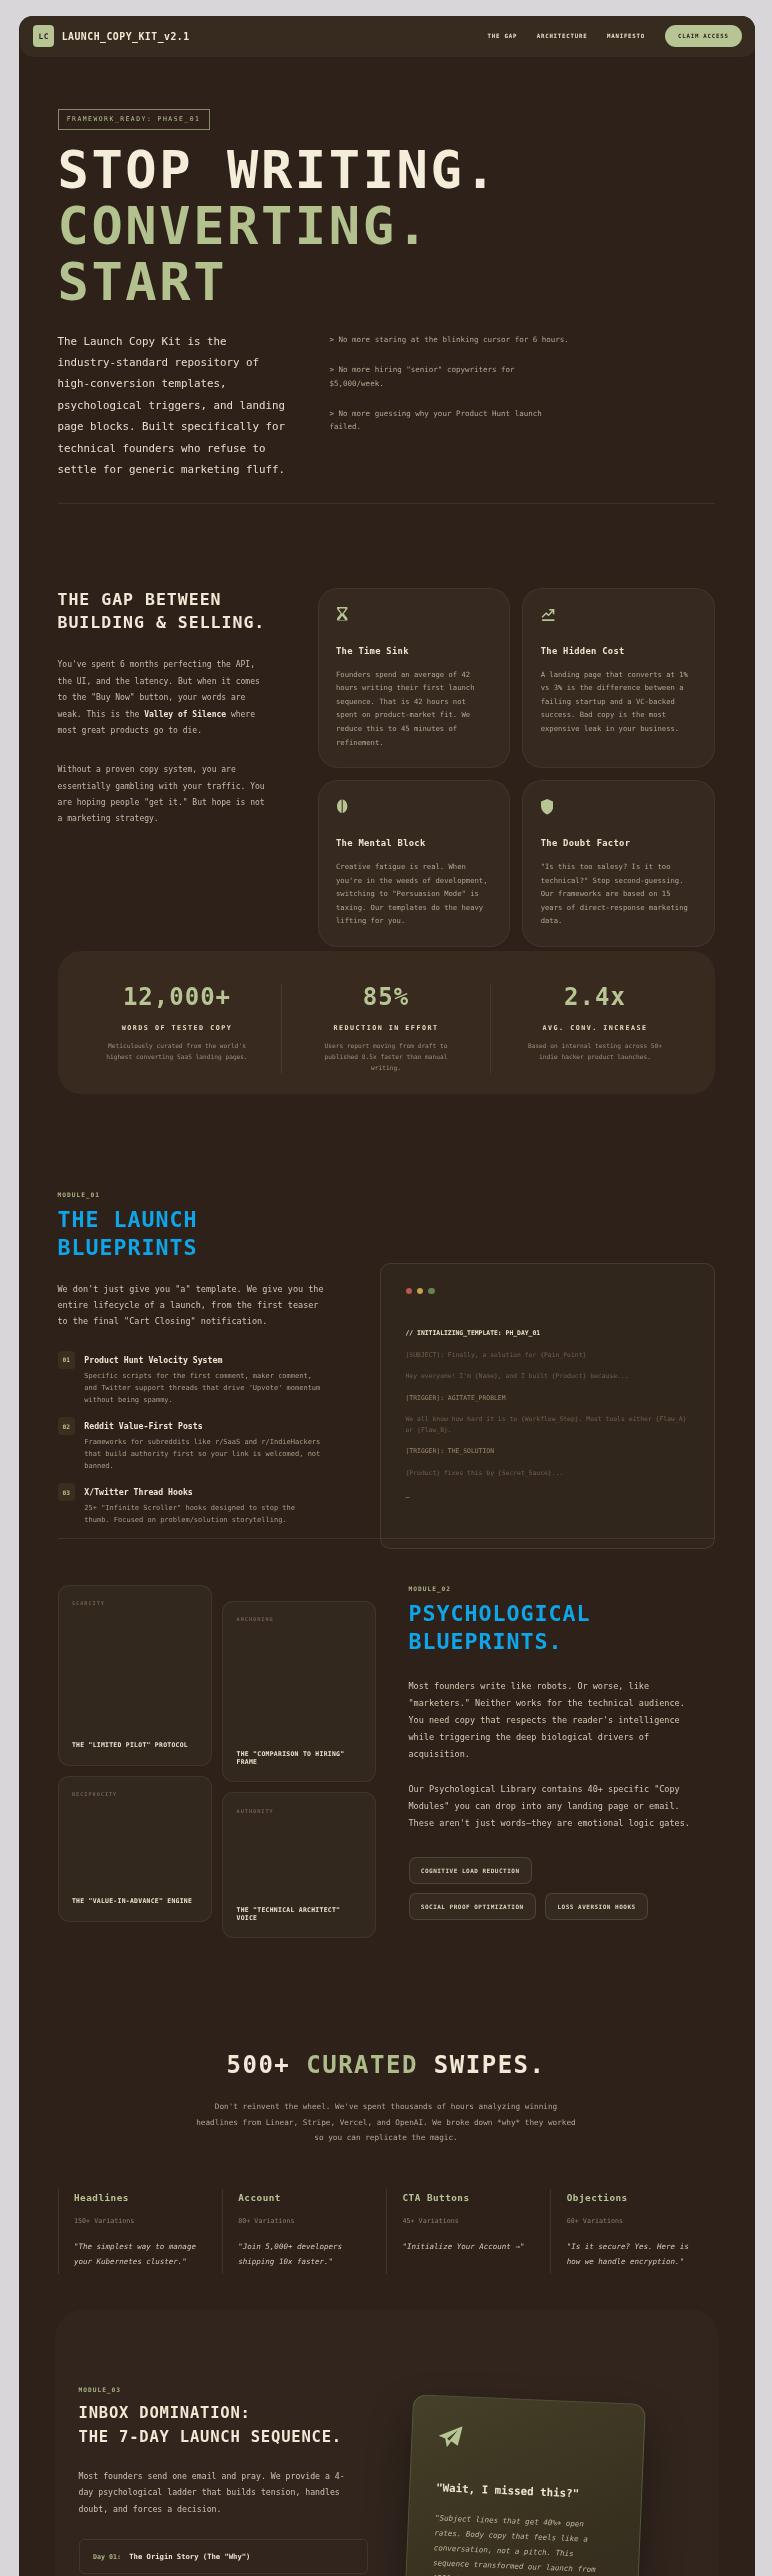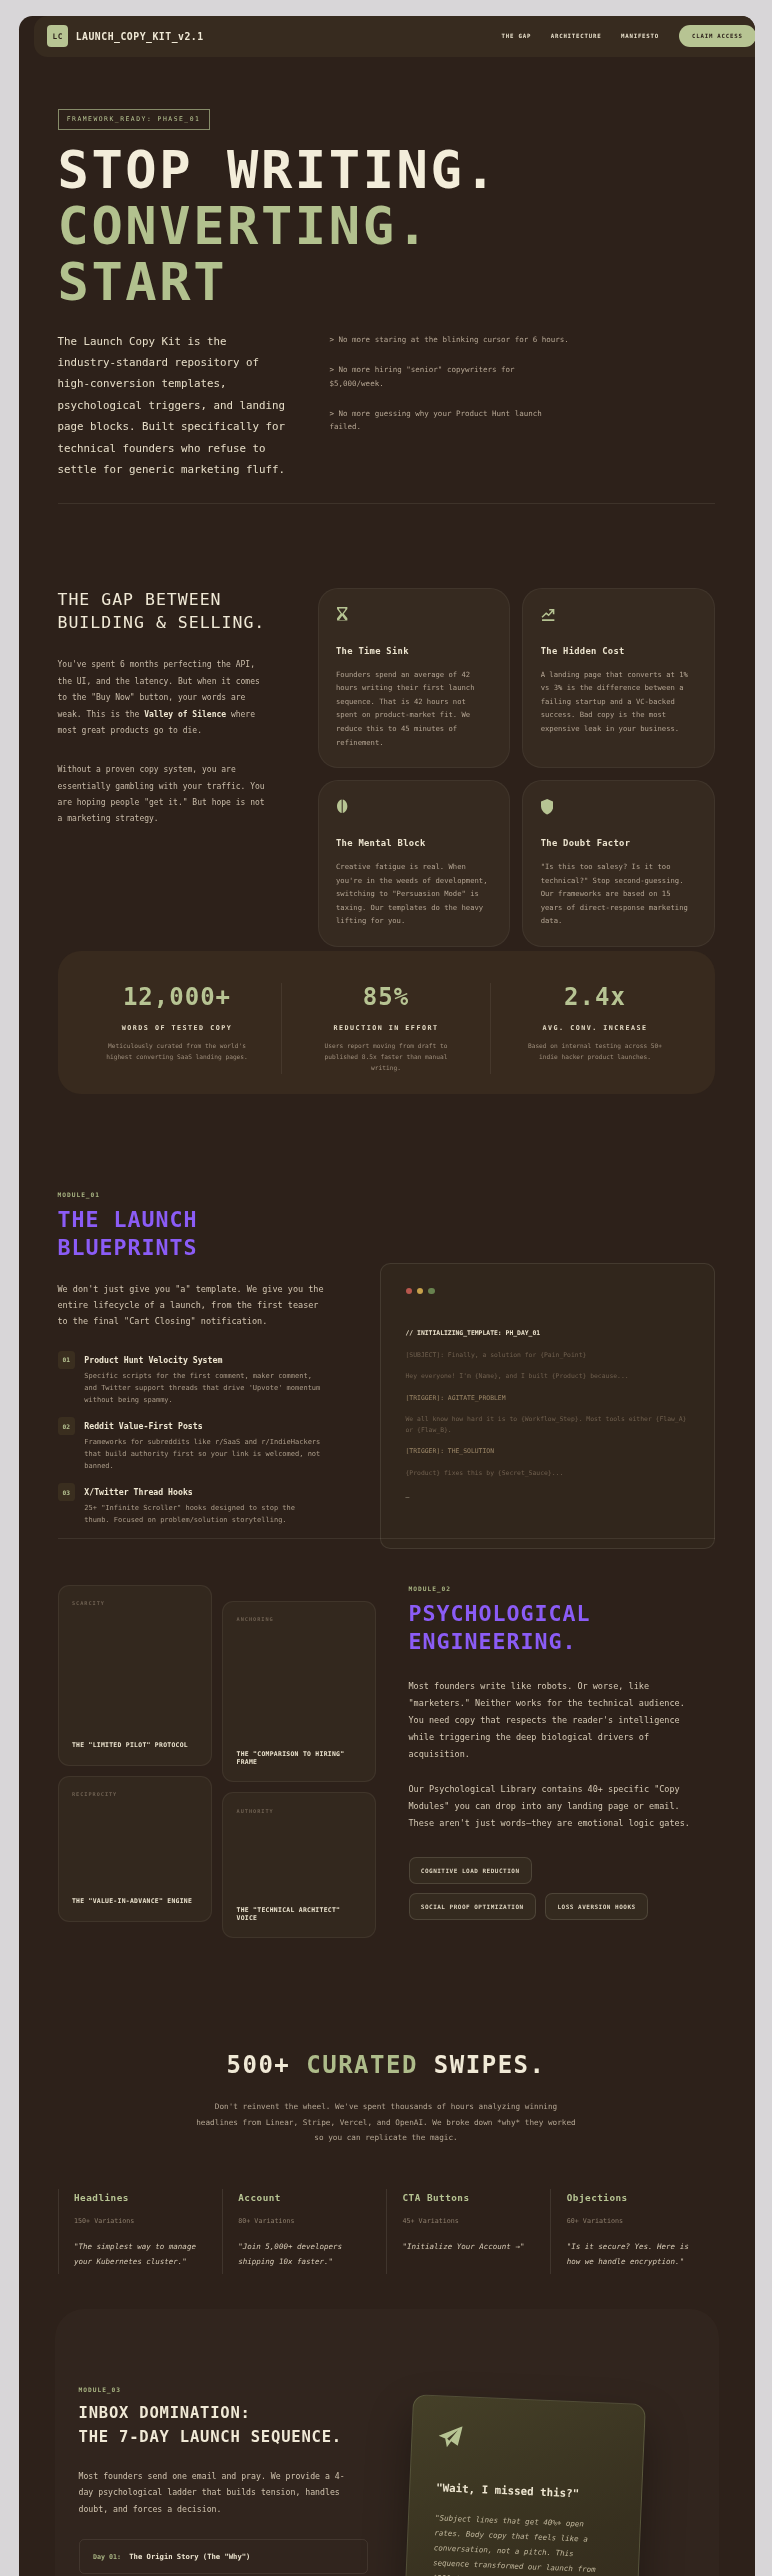--- a/index.html
+++ b/index.html
@@ -11,21 +11,21 @@
   }
   .page {
     position:absolute; left:18.5px; top:15.5px; width:736px; height:3985px;
     background:#2d211a; border-radius:13.4px; overflow:hidden;
   }
 
   .px { font-weight:700; letter-spacing:1px; }
 
   
   .header {
-    position:absolute; top:0; left:15px; width:100%; height:41px;
+    position:absolute; top:0; left:1px; width:100%; height:41px;
     background:#372b1f; border-radius:13.4px;
     display:flex; align-items:center; justify-content:space-between;
     padding:0 13.4px 0 13.4px; z-index:5;
   }
   .brand { display:flex; align-items:center; gap:7.2px; }
   .logo-box {
     width:21.6px; height:21.6px; background:#b7c493; border-radius:4.1px;
     display:flex; align-items:center; justify-content:center;
     color:#2d211a; font-weight:700; font-size:7.7px; letter-spacing:0.5px;
   }
@@ -52,21 +52,21 @@
   .hero-cols { display:flex; margin-top:20.6px; }
   .hero-para { width:232px; font-size:10.8px; line-height:1.98; color:#e6ddc7; }
   .hero-bullets { margin-left:40px; width:289px; padding-top:2.1px; }
   .hero-bullet { font-size:7.5px; line-height:1.75; color:#b5a693; margin-bottom:17.5px; width:242px; }
 
   .div1 { top:487px; }
 
   
   .gap { top:572px; display:flex; }
   .gap-left { width:227px; flex:none; }
-  .gap-heading { font-size:16.5px; line-height:1.42; font-weight:400; letter-spacing:1px; color:#f0e9d6; }
+  .gap-heading { font-size:16.5px; line-height:1.42; font-weight:700; letter-spacing:1px; color:#f0e9d6; }
   .gap-p { margin-top:23px; font-size:8px; line-height:2.05; color:#c9bca9; width:216px; }
   .gap-p b { color:#efe7d2; }
   .gap-cards { margin-left:33px; flex:1; display:grid; grid-template-columns:1fr 1fr; gap:12.4px; }
   .gcard {
     background:#362a20; border:0.5px solid rgba(240,233,214,0.06); border-radius:20px;
     padding:18.5px 17.5px 17.5px;
   }
   .gcard .icon { height:15.5px; color:#b7c493; }
   .gcard-title { margin-top:23px; font-size:8.8px; font-weight:700; letter-spacing:0.3px; color:#ece4cf; }
   .gcard-body { margin-top:12.4px; font-size:7.2px; line-height:1.88; color:#b3a492; }
@@ -77,21 +77,21 @@
     display:flex; padding:32px 15.5px 20.6px;
   }
   .stat { flex:1; text-align:center; padding:0 17.5px; }
   .stat + .stat { border-left:0.5px solid rgba(240,233,214,0.08); }
   .stat-value { font-size:24px; font-weight:700; letter-spacing:1px; color:#b7c493; }
   .stat-label { margin-top:13.4px; font-size:6.7px; font-weight:700; letter-spacing:1.5px; color:#e5dcc6; }
   .stat-desc { margin-top:8.2px; font-size:6.2px; line-height:1.8; color:#9d8d7b; max-width:155px; margin-left:auto; margin-right:auto; }
 
   
   .mod-label { font-size:6.2px; letter-spacing:1px; color:#a9b583; font-weight:700; }
-  .mod-heading { margin-top:8.2px; font-size:21.6px; line-height:1.33; font-weight:700; letter-spacing:1px; color:#8b5cf6; }
+  .mod-heading { margin-top:8.2px; font-size:21.6px; line-height:1.33; font-weight:700; letter-spacing:1px; color:#0ea5e9; }
 
   
   .module01 { top:1175px; display:flex; }
   .m1-left { width:289px; flex:none; }
   .m1-para { margin-top:18.5px; font-size:8.5px; line-height:1.88; color:#d2c5b0; width:268px; }
   .m1-items { margin-top:21.6px; }
   .m1-item { display:flex; margin-bottom:11.3px; }
   .m1-num {
     flex:none; width:17.5px; height:17.5px; background:#3a2e1f; border-radius:3.6px;
     color:#b7c493; font-size:6.2px; font-weight:700;
@@ -353,21 +353,21 @@
         <div class="m2-card short">
           <div class="m2-card-label">AUTHORITY</div>
           <div class="m2-card-title">THE "TECHNICAL ARCHITECT" VOICE</div>
         </div>
       </div>
     </div>
     <div class="m2-right">
       <div class="mod-label">MODULE_02</div>
       <div class="mod-heading px">
         <div>PSYCHOLOGICAL</div>
-        <div>ENGINEERING.</div>
+        <div>BLUEPRINTS.</div>
       </div>
       <div class="m2-para">Most founders write like robots. Or worse, like "marketers." Neither works for the technical audience. You need copy that respects the reader's intelligence while triggering the deep biological drivers of acquisition.</div>
       <div class="m2-para m2-para2">Our Psychological Library contains 40+ specific "Copy Modules" you can drop into any landing page or email. These aren't just words—they are emotional logic gates.</div>
       <div class="m2-pills">
         <span class="pill">COGNITIVE LOAD REDUCTION</span>
         <span class="pill">SOCIAL PROOF OPTIMIZATION</span>
         <span class="pill">LOSS AVERSION HOOKS</span>
       </div>
     </div>
   </div>

